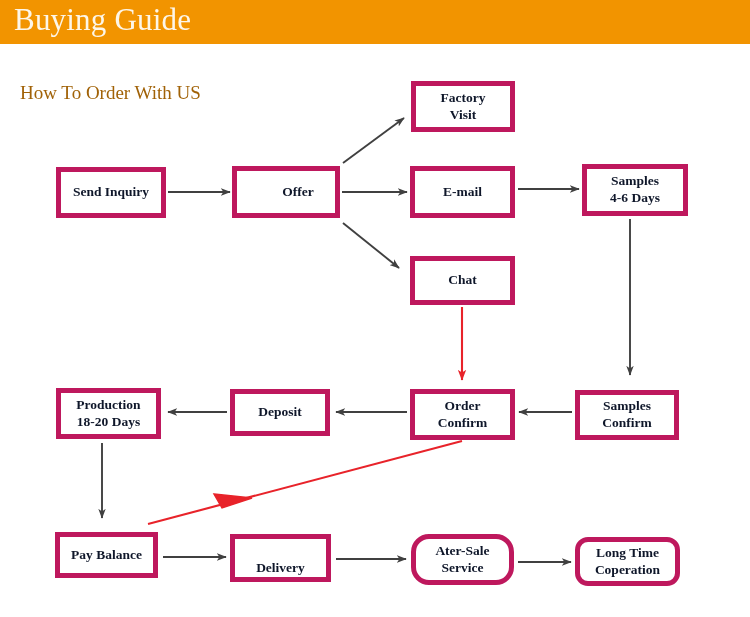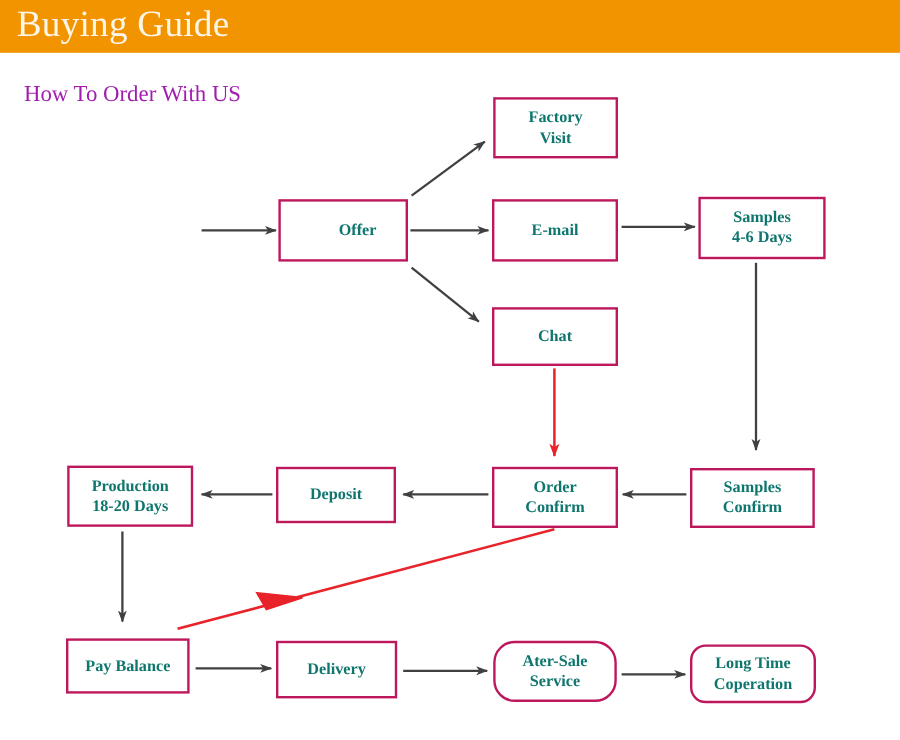--- a/index.html
+++ b/index.html
@@ -32,23 +32,23 @@
     color: #fdf6e8;
     font-family: "Liberation Serif", "DejaVu Serif", serif;
     letter-spacing: 0.2px;
     white-space: nowrap;
   }
 
   
   #section-title {
     position: absolute;
     left: 20px;
-    top: 68px;
+    top: 82px;
     font-size: 19px;
-    color: #a21caf;
+    color: #a16207;
     font-family: "Liberation Serif", "DejaVu Serif", serif;
     white-space: nowrap;
     text-align: center;
   }
 
   
   #flow-canvas {
     position: absolute;
     left: 0; top: 0;
     width: 750px;
@@ -58,30 +58,30 @@
     position: absolute;
     left: 0; top: 0;
     width: 750px;
     height: 617px;
     pointer-events: none;
   }
 
   .flow-node {
     position: absolute;
     box-sizing: border-box;
-    border: 2px solid #be185d;
+    border: 5px solid #be185d;
     background: #ffffff;
     display: flex;
     align-items: center;
     justify-content: center;
     text-align: center;
     font-family: "Liberation Serif", "DejaVu Serif", serif;
     font-size: 13.5px;
     line-height: 1.25;
-    color: #0f766e;
+    color: #0f172a;
     font-weight: bold;
     z-index: 2;
   }
   .flow-node .node-text {
     display: block;
     white-space: pre-line;
     padding: 0 4px;
   }
 </style>
 </head>
@@ -136,20 +136,23 @@
     <g stroke="#e8232a" fill="none">
 
       <line x1="462" y1="307" x2="462" y2="380" stroke-width="2.1" marker-end="url(#arrowRed)"></line>
 
       <line x1="462" y1="441" x2="148" y2="524" stroke-width="2.1"></line>
       <path d="M214,494 L252,498 L222,508 Z" fill="#e8232a" stroke="#e8232a" stroke-width="1.4"></path>
       <path d="M216,497 L246,499 L226,505 Z" fill="#e8232a" stroke="#e8232a" stroke-width="1"></path>
     </g>
   </svg>
 
+  <div class="flow-node" style="left:56px; top:167px; width:110px; height:51px;">
+    <span class="node-text">Send Inquiry</span>
+  </div>
 
   <div class="flow-node" style="left:232px; top:166px; width:108px; height:52px;padding-left:24px;">
     <span class="node-text">Offer</span>
   </div>
 
   <div class="flow-node" style="left:411px; top:81px; width:104px; height:51px;">
     <span class="node-text">Factory
 Visit</span>
   </div>
 
@@ -182,21 +185,21 @@
 
   <div class="flow-node" style="left:56px; top:388px; width:105px; height:51px;">
     <span class="node-text">Production
 18-20 Days</span>
   </div>
 
   <div class="flow-node" style="left:55px; top:532px; width:103px; height:46px;">
     <span class="node-text">Pay Balance</span>
   </div>
 
-  <div class="flow-node" style="left:230px; top:534px; width:101px; height:48px;">
+  <div class="flow-node" style="left:230px; top:534px; width:101px; height:48px;align-items:flex-end;">
     <span class="node-text">Delivery</span>
   </div>
 
   <div class="flow-node" style="left:411px; top:534px; width:103px; height:51px;border-radius:18px;">
     <span class="node-text">Ater-Sale
 Service</span>
   </div>
 
   <div class="flow-node" style="left:575px; top:537px; width:105px; height:49px;border-radius:13px;">
     <span class="node-text">Long Time

